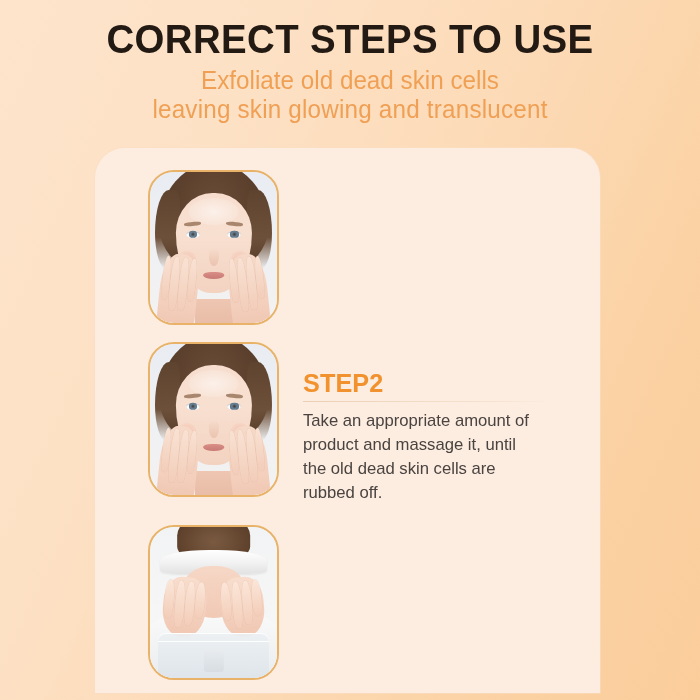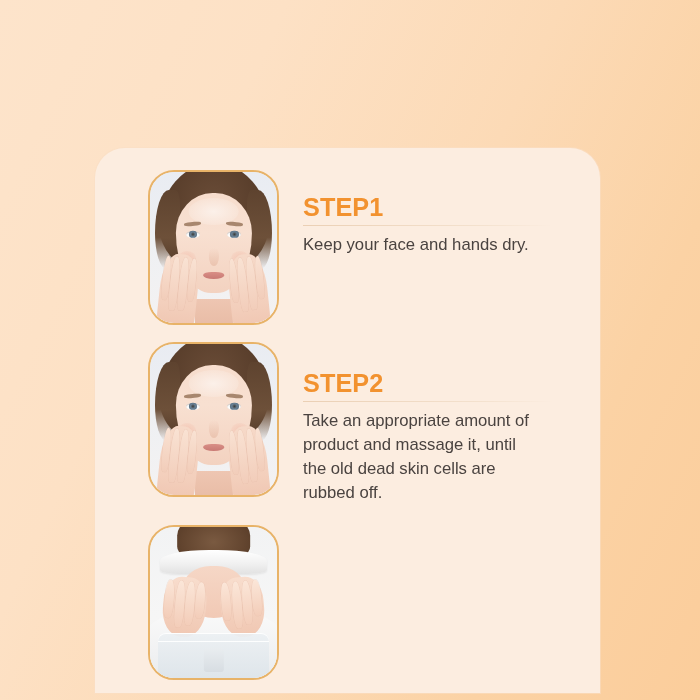--- a/index.html
+++ b/index.html
@@ -388,20 +388,27 @@
     max-width: 245px;
     transform: scaleX(0.98);
     transform-origin: left top;
   }
 </style>
 </head>
 <body>
 
 <div id="poster">
 
+  <div class="header">
+    <h1 class="title">CORRECT STEPS TO USE</h1>
+    <p class="subtitle">
+      <span class="subtitle-line l1">Exfoliate old dead skin cells</span>
+      <span class="subtitle-line l2">leaving skin glowing and translucent</span>
+    </p>
+  </div>
 
   <div class="panel">
     <div class="steps">
 
       <div class="step step-1">
         <div class="photo">
           <div class="photo-inner">
             <div class="face-scene">
               <div class="hair-back"></div>
               <div class="hair-side-l"></div>
@@ -428,25 +435,20 @@
                   <span class="finger f4"></span>
               </div>
               <div class="hand r">
                 <span class="finger f1"></span>
                   <span class="finger f2"></span>
                 <span class="finger f3"></span>
                   <span class="finger f4"></span>
               </div>
             </div>
           </div>
-        </div>
-        <div class="step-text">
-          <h2 class="step-head">STEP1</h2>
-          <div class="step-rule"></div>
-          <p class="step-body">Keep your face and hands dry.</p>
         </div>
       </div>
 
       <div class="step step-2">
         <div class="photo">
           <div class="photo-inner">
             <div class="face-scene">
               <div class="hair-back"></div>
               <div class="hair-side-l"></div>
               <div class="hair-side-r"></div>

